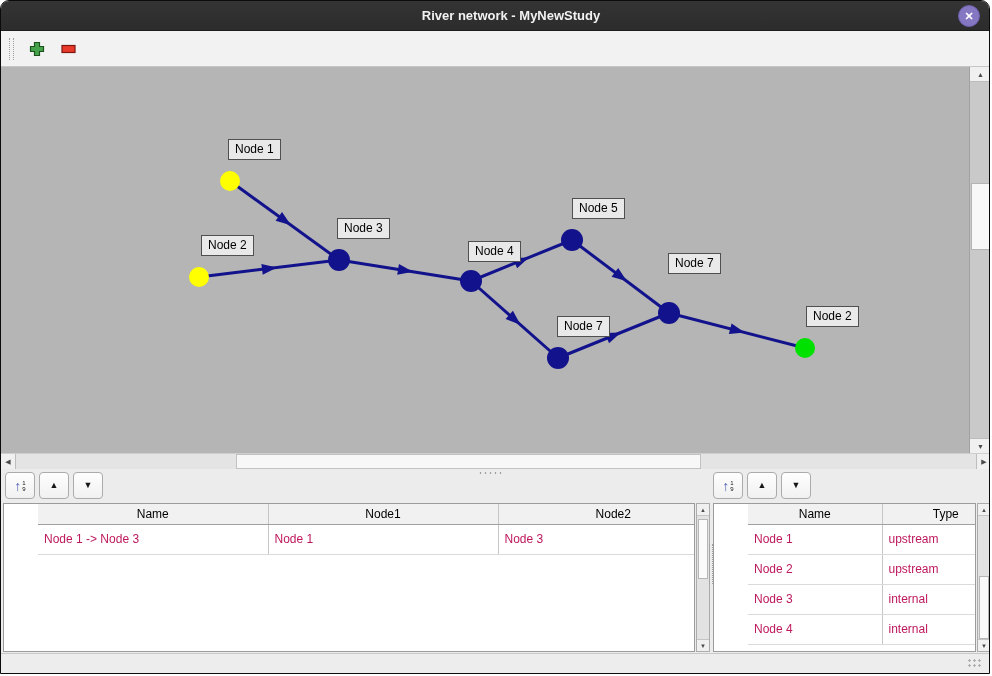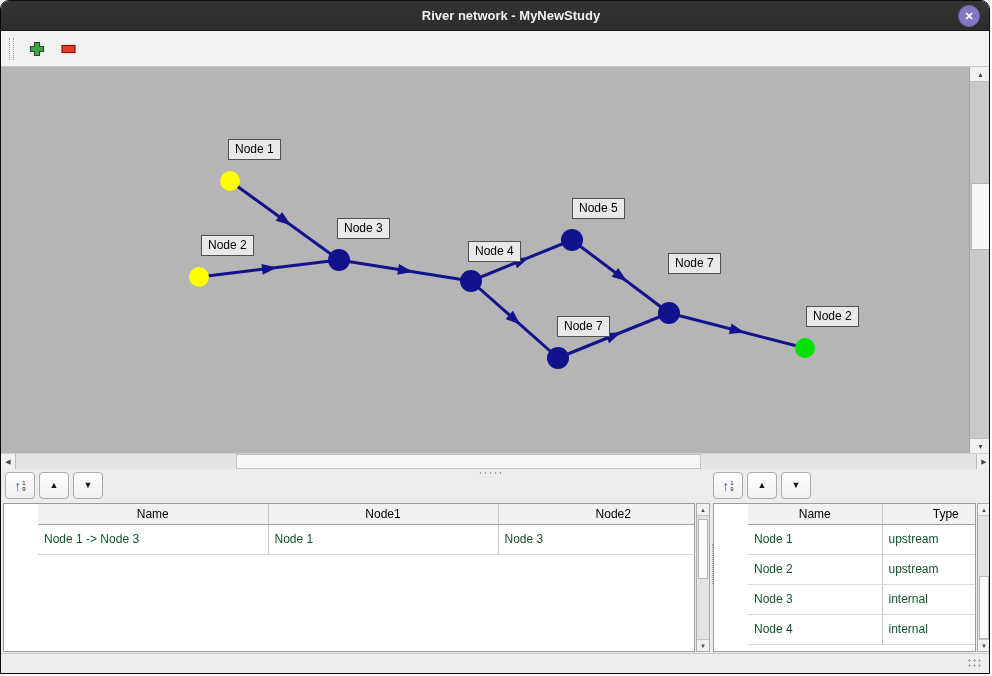--- a/index.html
+++ b/index.html
@@ -71,21 +71,21 @@
   .sort-ico .sd { display:flex; flex-direction:column; margin-left:1px; }
   .sort-ico .sd i { font-style:normal; font-size:6px; line-height:6px; color:#111; }
 
   .tbl-wrap { position:absolute; top:34px; height:149px; background:#ffffff;
               border:1px solid #9b9b9b; overflow:hidden; }
   .left-tbl { left:2px; width:692px; }
   .right-tbl { left:712px; width:263px; }
   table { border-collapse:collapse; table-layout:fixed; width:100%;margin-left:34px; }
   th { height:20px; background:#f1f1f1; border-bottom:1px solid #a0a0a0;
        font-weight:normal; font-size:12px; text-align:center; color:#000; }
-  td { height:30px; font-size:12px; color:#14532d; padding:0 6px;
+  td { height:30px; font-size:12px; color:#be185d; padding:0 6px;
        border-bottom:1px solid #dadada; background:#fff; overflow:hidden;
        white-space:nowrap; }
   th:not(:last-child), td:not(:last-child) { border-right:1px solid #c6c6c6; }
 
   .tscroll { position:absolute; top:34px; width:14px; height:149px;
              background:#e2e2e2; border:1px solid #ababab; }
   .lt-scroll { left:695px; }
   .rt-scroll { left:976px; }
   .tscroll .sb-btn { left:0; width:12px; height:12px; font-size:6px; }
   .tscroll .up { top:0; border-bottom:1px solid #c4c4c4; }

